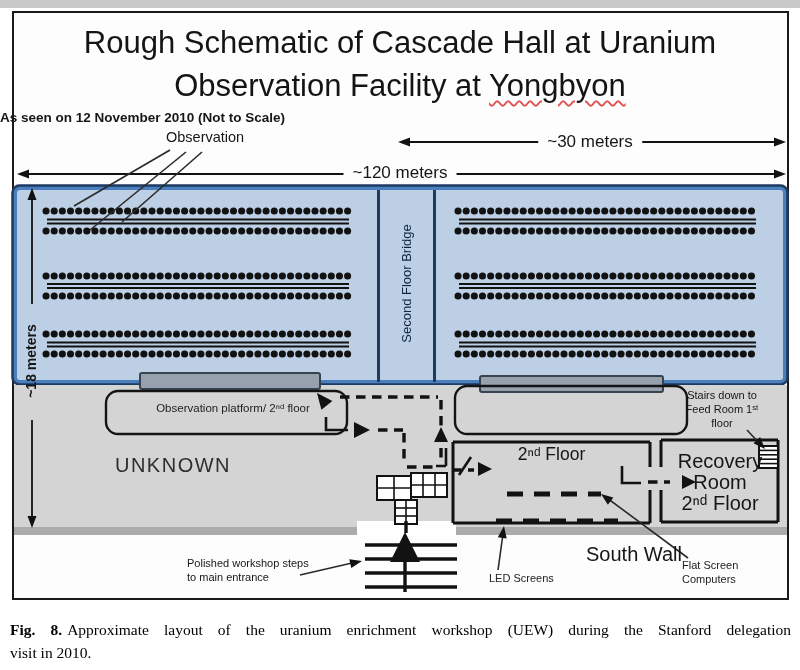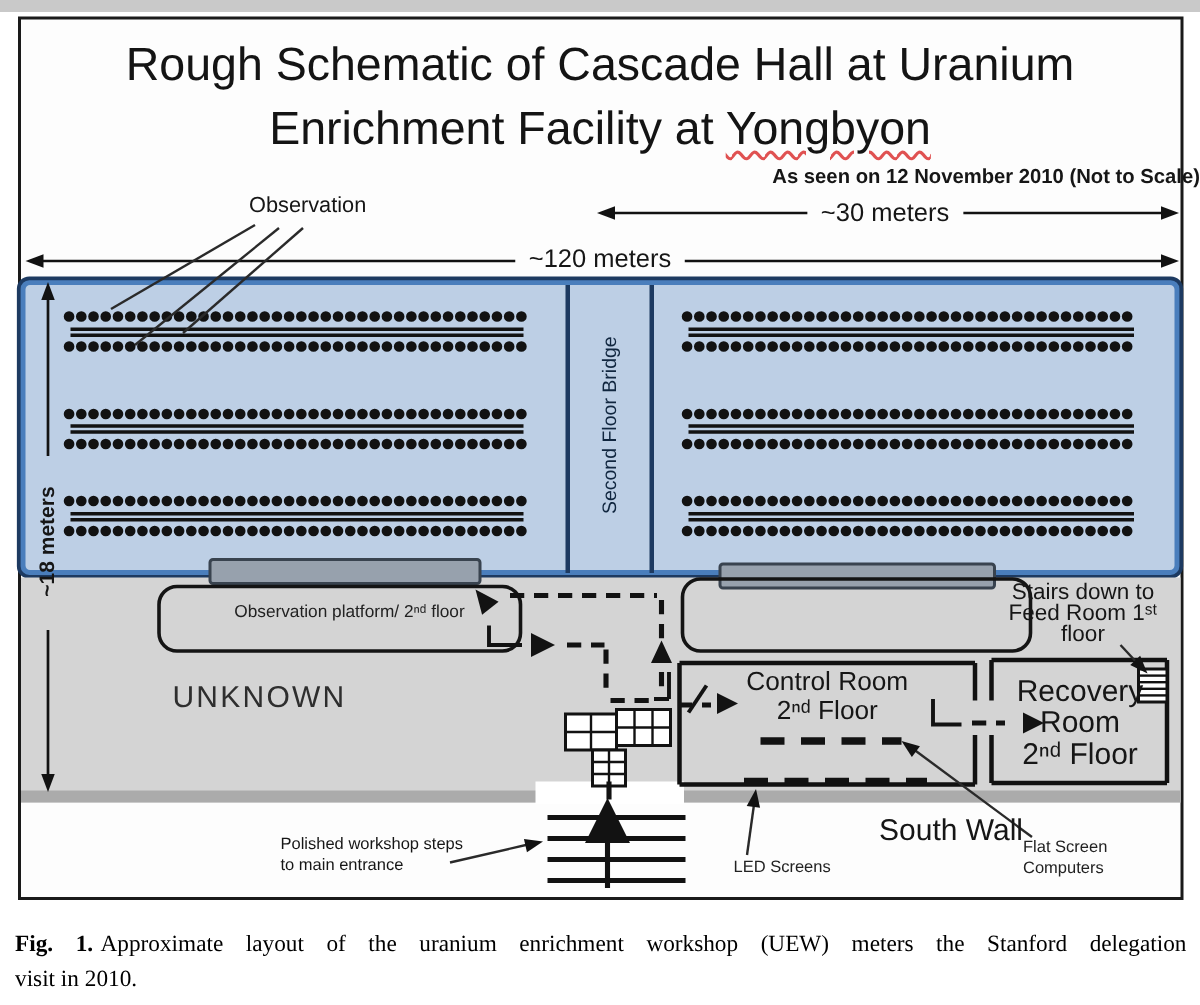--- a/index.html
+++ b/index.html
@@ -8,35 +8,35 @@
   .abs{position:absolute;}
   #top-band{left:0;top:0;width:800px;height:8px;background:var(--top_band);}
   #outer-box{left:12px;top:11px;width:777px;height:589px;border:2.5px solid #1a1a1a;
              background:#fdfdfd;box-sizing:border-box;}
   svg{position:absolute;left:0;top:0;z-index:1;}
   .lbl{position:absolute;z-index:2;line-height:1.15;}
   #title{left:0;top:21px;width:800px;text-align:center;font-size:31px;line-height:43px;color:#141414;}
   #title .wavy{text-decoration:underline;text-decoration-style:wavy;
                text-decoration-color:var(--spellcheck_red);text-decoration-thickness:1.5px;
                text-underline-offset:4px;}
-  #subtitle{left:0;top:110px;width:800px;text-align:right;font-size:13.5px;font-weight:bold;}
+  #subtitle{left:0;top:110px;width:800px;text-align:left;font-size:13.5px;font-weight:bold;}
   #centrifuges-label{left:166px;top:129px;font-size:14.5px;}
   .dim-lbl{background:#fdfdfd;padding:0 9px;font-size:17px;transform:translateX(-50%);white-space:nowrap;}
   #dim-60-label{left:590px;top:132px;}
   #dim-120-label{left:400px;top:163px;}
   #dim-18-label{left:-28px;top:353px;width:118px;text-align:center;font-size:14px;font-weight:bold;
                 transform:rotate(-90deg);white-space:nowrap;}
   #bridge-label{left:322px;top:276px;width:170px;text-align:center;font-size:13px;
                 transform:rotate(-90deg);white-space:nowrap;color:#10263f;}
   #observation-label{left:113px;top:402px;width:240px;text-align:center;font-size:11.5px;color:#222;}
   #unknown-label{left:110px;top:454px;width:126px;text-align:center;font-size:20px;
                  letter-spacing:1.5px;color:#2e2e2e;}
   #control-room-label{left:453px;top:445px;width:197px;text-align:center;font-size:17.5px;line-height:19px;}
   #recovery-room-label{left:661px;top:451px;width:118px;text-align:center;font-size:20px;line-height:21px;}
-  #stairs-down-label{left:666px;top:388px;width:112px;text-align:center;font-size:15px;line-height:14px;}
+  #stairs-down-label{left:666px;top:388px;width:112px;text-align:center;font-size:11px;line-height:14px;}
   #granite-label{left:187px;top:556px;font-size:11px;line-height:14px;}
   #led-label{left:489px;top:572px;font-size:11px;color:#222;}
   #south-wall-label{left:542px;top:543px;width:140px;text-align:right;font-size:20px;}
   #flat-label{left:682px;top:559px;font-size:11px;line-height:13.5px;color:#222;}
   #caption{left:10px;top:619px;width:781px;font-family:"Liberation Serif", serif;
            font-size:15.5px;line-height:22.5px;color:#000;}
   #caption .j{text-align:justify;text-align-last:justify;}
   #caption .fig{font-weight:bold;margin-right:5px;}
   
   .navy{stroke:var(--hall_border_navy);fill:none;}
@@ -201,32 +201,31 @@
       <line class="step" x1="365" y1="573" x2="457" y2="573"></line>
       <line class="step" x1="365" y1="587" x2="457" y2="587"></line>
       <line class="step" x1="406" y1="521" x2="406" y2="533" stroke-width="2"></line>
       <line class="step" x1="405" y1="546" x2="405" y2="592" stroke-width="5.5"></line>
       <polygon class="head" points="405,532 390,562 420,562"></polygon>
     </g>
   </svg>
 
   <div class="lbl" id="title">
     <div>Rough Schematic of Cascade Hall at Uranium</div>
-    <div><span>Enrichment Facility at </span><span class="wavy">Yongbyon</span></div>
+    <div><span>Observation Facility at </span><span class="wavy">Yongbyon</span></div>
   </div>
   <div class="lbl" id="subtitle">As seen on 12 November 2010 (Not to Scale)</div>
   <div class="lbl" id="centrifuges-label">Observation</div>
   <div class="lbl dim-lbl" id="dim-60-label">~30 meters</div>
   <div class="lbl dim-lbl" id="dim-120-label">~120 meters</div>
   <div class="lbl" id="dim-18-label">~18 meters</div>
   <div class="lbl" id="bridge-label">Second Floor Bridge</div>
   <div class="lbl" id="observation-label">Observation platform/ 2ⁿᵈ floor</div>
   <div class="lbl" id="unknown-label">UNKNOWN</div>
   <div class="lbl" id="control-room-label">
-    <div>Control Room</div>
     <div>2ⁿᵈ Floor</div>
   </div>
   <div class="lbl" id="recovery-room-label">
     <div>Recovery</div>
     <div>Room</div>
     <div>2ⁿᵈ Floor</div>
   </div>
   <div class="lbl" id="stairs-down-label">
     <div>Stairs down to</div>
     <div>Feed Room 1ˢᵗ</div>
@@ -236,17 +235,17 @@
     <div>Polished workshop steps</div>
     <div>to main entrance</div>
   </div>
   <div class="lbl" id="led-label">LED Screens</div>
   <div class="lbl" id="south-wall-label">South Wall</div>
   <div class="lbl" id="flat-label">
     <div>Flat Screen</div>
     <div>Computers</div>
   </div>
   <div class="lbl" id="caption">
-    <div class="j"><span class="fig">Fig. 1.</span><span>Approximate layout of the uranium enrichment workshop (UEW) meters the Stanford delegation</span></div>
+    <div class="j"><span class="fig">Fig. 8.</span><span>Approximate layout of the uranium enrichment workshop (UEW) during the Stanford delegation</span></div>
     <div>visit in 2010.</div>
   </div>
 
 </div>
 
 </body></html>

